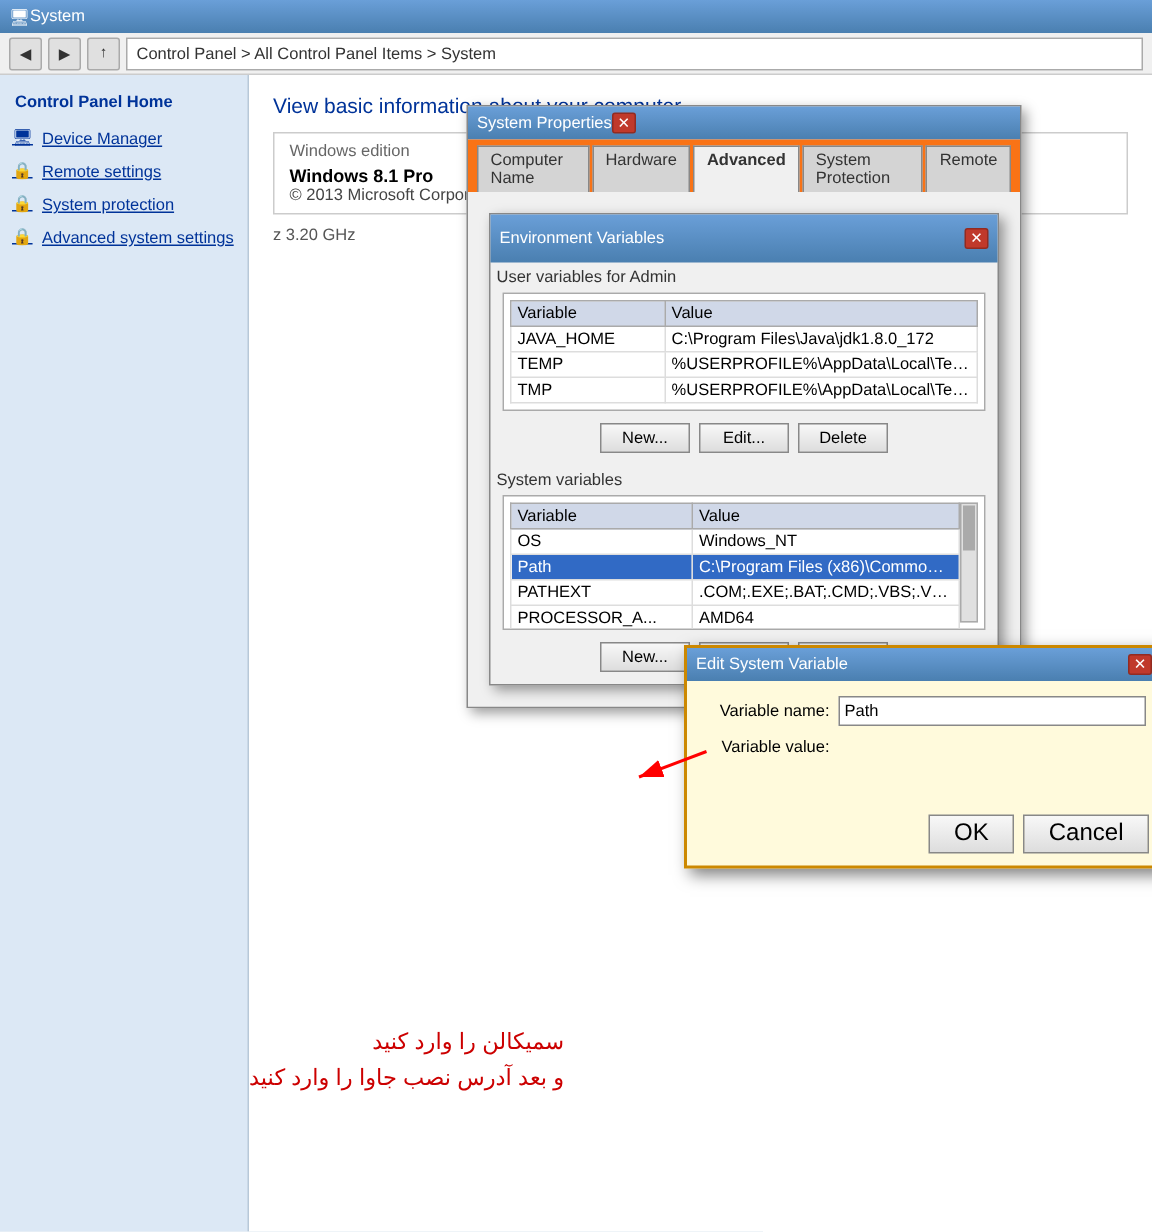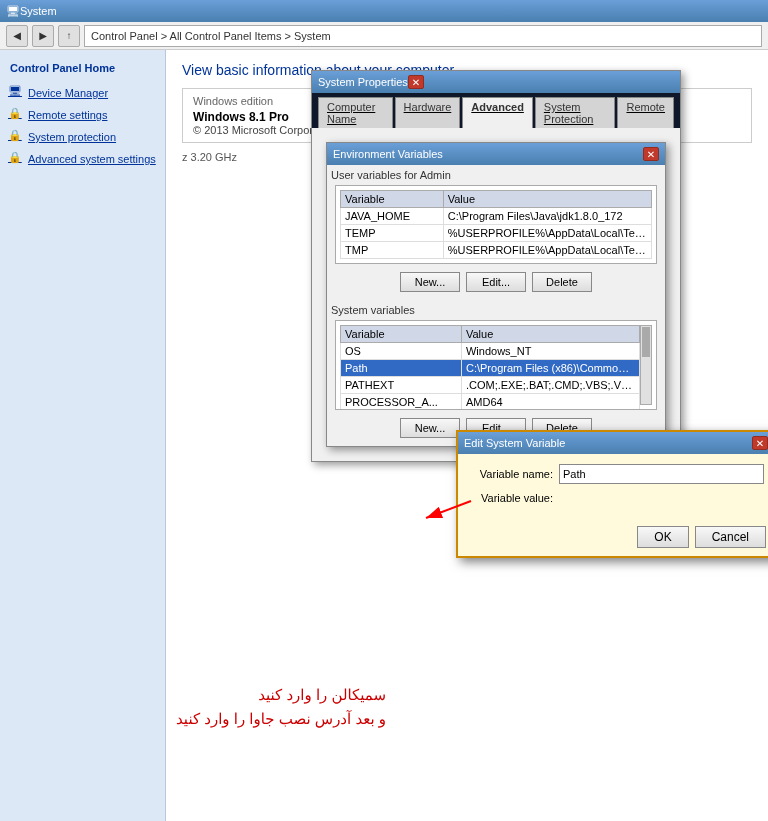--- a/index.html
+++ b/index.html
@@ -160,24 +160,23 @@
       color: white;
       font-size: 10px;
       display: flex;
       align-items: center;
       justify-content: center;
       cursor: pointer;
       border-radius: 2px;
     }
     .dialog-tabs {
       display: flex;
-      background: #0f172a;
+      background: #f97316;
       padding: 4px 6px 0 6px;
       gap: 2px;
-      text-decoration: underline;
     }
     .dialog-tab {
       padding: 3px 8px;
       font-size: 11px;
       border: 1px solid #888;
       border-bottom: none;
       cursor: pointer;
       background: #d4d4d4;
       color: #333;
     }
@@ -193,21 +192,21 @@
     
     .env-dialog {
       background: #f0f0f0;
       border: 1px solid #888;
       box-shadow: 3px 3px 8px rgba(0,0,0,0.4);
       width: 340px;
       margin: 6px;
     }
     .env-dialog-title-bar {
       background: linear-gradient(to bottom, #6a9fd8, #4a7fb0);
-      height: 22px;
+      height: 32px;
       display: flex;
       align-items: center;
       justify-content: space-between;
       padding: 0 6px;
       color: white;
       font-size: 11px;
     }
     .env-section {
       border: 1px solid #aaa;
       margin: 4px;
@@ -320,39 +319,40 @@
       border: 2px solid #316ac5;
     }
     .edit-dialog-buttons {
       display: flex;
       justify-content: flex-end;
       gap: 6px;
       padding: 4px 8px 8px 8px;
     }
     .edit-ok-btn {
       padding: 3px 16px;
-      font-size: 12px;
+      font-size: 16px;
       border: 1px solid #888;
       background: linear-gradient(to bottom, #f8f8f8, #ddd);
       cursor: pointer;
+      margin-top: 17px;
     }
 
     
     .red-arrow {
       position: absolute;
       top: 446px;
       left: 250px;
       z-index: 35;
     }
 
     
     .annotation-text {
       position: absolute;
       bottom: 90px;
-      left: 10px;
+      left: 0;
       z-index: 40;
       color: #cc0000;
       font-size: 15px;
       font-family: Arial, sans-serif;
       line-height: 1.6;
       text-align: right;
       direction: rtl;
     }
 
     

